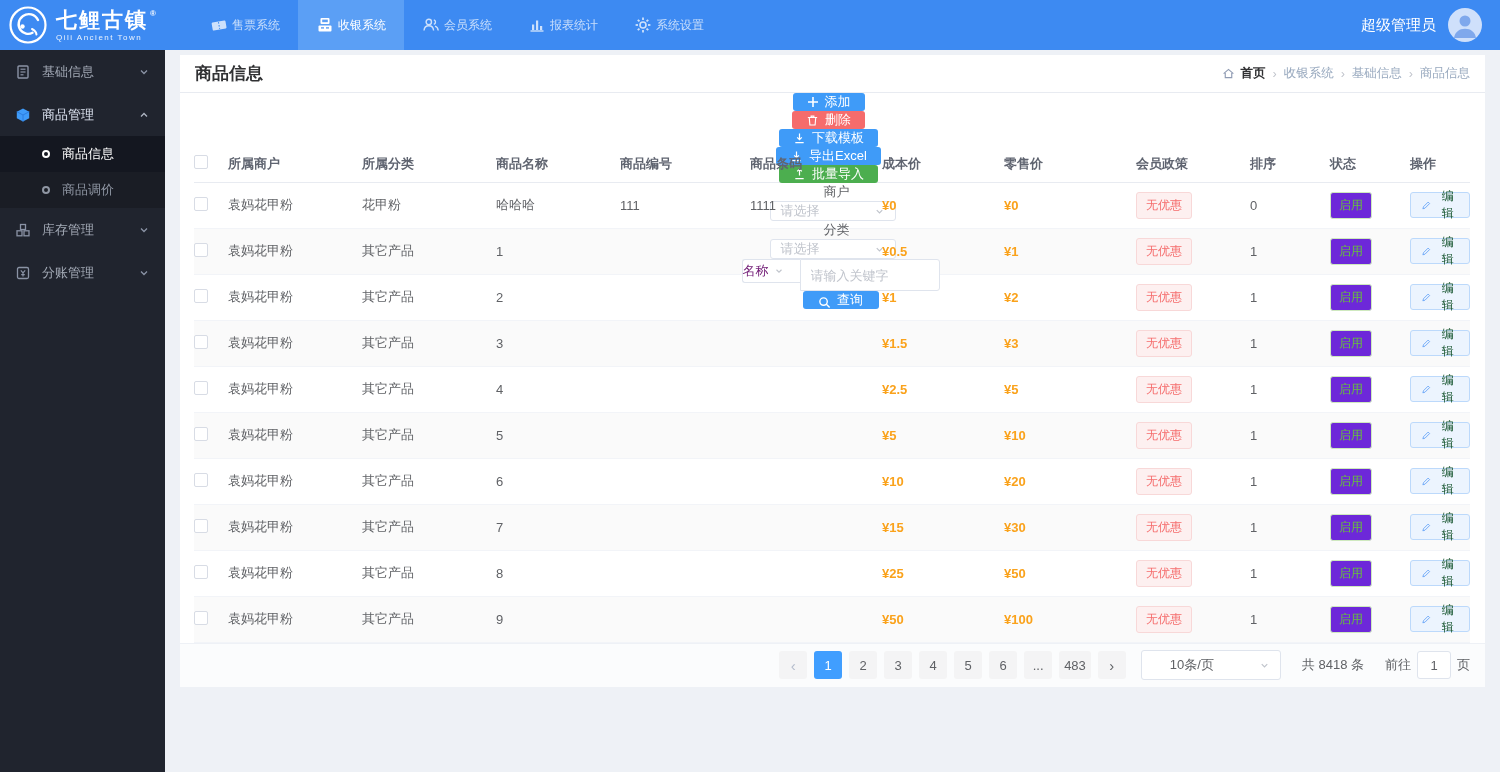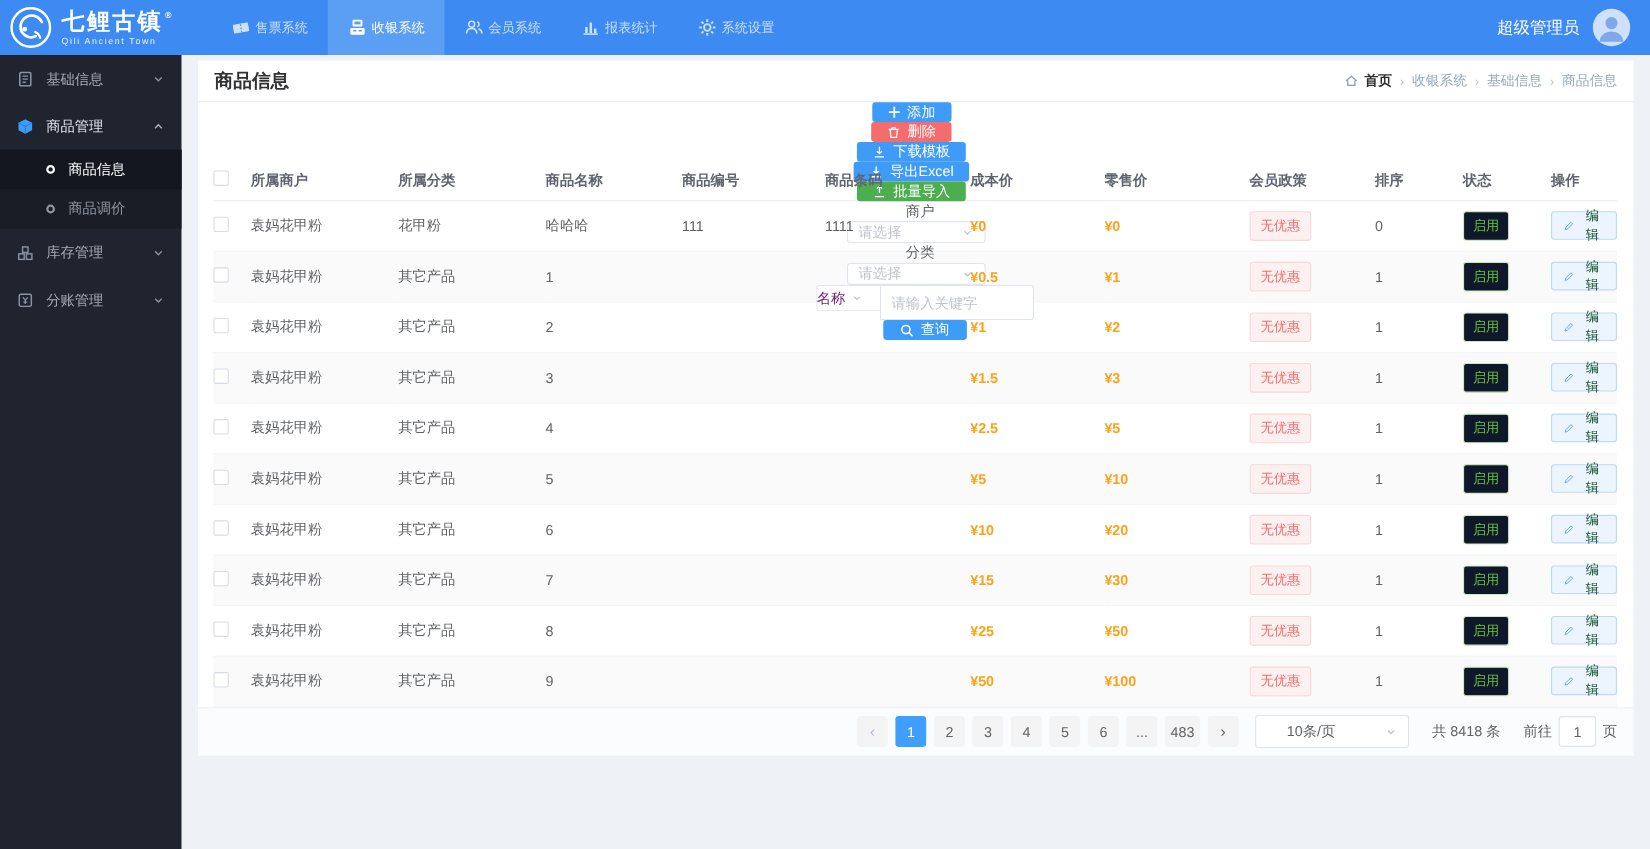--- a/index.html
+++ b/index.html
@@ -66,35 +66,35 @@
   .fselect { width:126px; height:32px; border:1px solid #dfe4ed; border-radius:3px; background:#fff;
     display:flex; align-items:center; justify-content:space-between; padding:0 10px;
     color:#c0c4cc; cursor:pointer; }
   .kw-group { display:flex; margin-left:16px; }
   .kw-type { width:58px; height:24px; border:1px solid #dfe4ed; border-right:none;
     border-radius:3px 0 0 3px; background:#fff; display:flex; align-items:center;
     justify-content:flex-start; gap:5px; color:#701a75; cursor:pointer; }
   .kw-input { width:140px; height:32px; border:1px solid #dfe4ed; border-radius:0 3px 3px 0;
     padding:0 10px; font-size:13px; color:#606266; font-family:inherit; outline:none; }
   .kw-input::placeholder { color:#c0c4cc; }
-  .btn.search { margin-left:16px; margin-right:0; width:76px; justify-content:center; }
+  .btn.search { margin-left:16px; margin-right:0; width:76px; justify-content:center;align-items:flex-end; }
 
   
   table { border-collapse:collapse; table-layout:fixed; width:1276px; margin:0 14px; }
   thead th { height:36px; text-align:left; font-size:13px; color:#5f6470; font-weight:700;
     border-bottom:1px solid #e8ebf1; }
   tbody td { height:46px; font-size:13px; color:#606266; border-bottom:1px solid #f2f4f8; }
   tbody tr:nth-child(even) { background:#fafafa; }
   .checkbox { width:14px; height:14px; border:1px solid #d8dce5; border-radius:2px;
     background:#fff; display:inline-block; cursor:pointer; }
   td.price { color:#faa21b; font-weight:700; }
   .badge-pink { display:inline-block; padding:4px 9px; font-size:12px; border-radius:3px;
     color:#f56c6c; background:#fdf0f0; border:1px solid #f8d8d8; }
   .badge-green { display:inline-block; padding:4px 8px; font-size:12px; border-radius:3px;
-    color:#67c23a; background:#0f172a; border:1px solid #cfe9bf; }
+    color:#67c23a; background:#6d28d9; border:1px solid #cfe9bf; }
   .btn-edit { height:26px; padding:0 10px; border-radius:3px; font-size:12px;
     color:#14532d; background:#ecf4fe; border:1px solid #bcd9fb; display:inline-flex;
     align-items:center; gap:5px; cursor:pointer; font-family:inherit; }
 
   
   .pager { height:44px; background:#fbfcfd; border-top:1px solid #eef1f6;
     display:flex; align-items:center; justify-content:flex-end; gap:7px; padding-right:15px; }
   .page-btn { min-width:28px; height:28px; background:#f4f4f5; color:#606266; font-size:13px;
     border:none; border-radius:3px; display:inline-flex; align-items:center; justify-content:center;
     padding:0 5px; cursor:pointer; font-family:inherit; }

